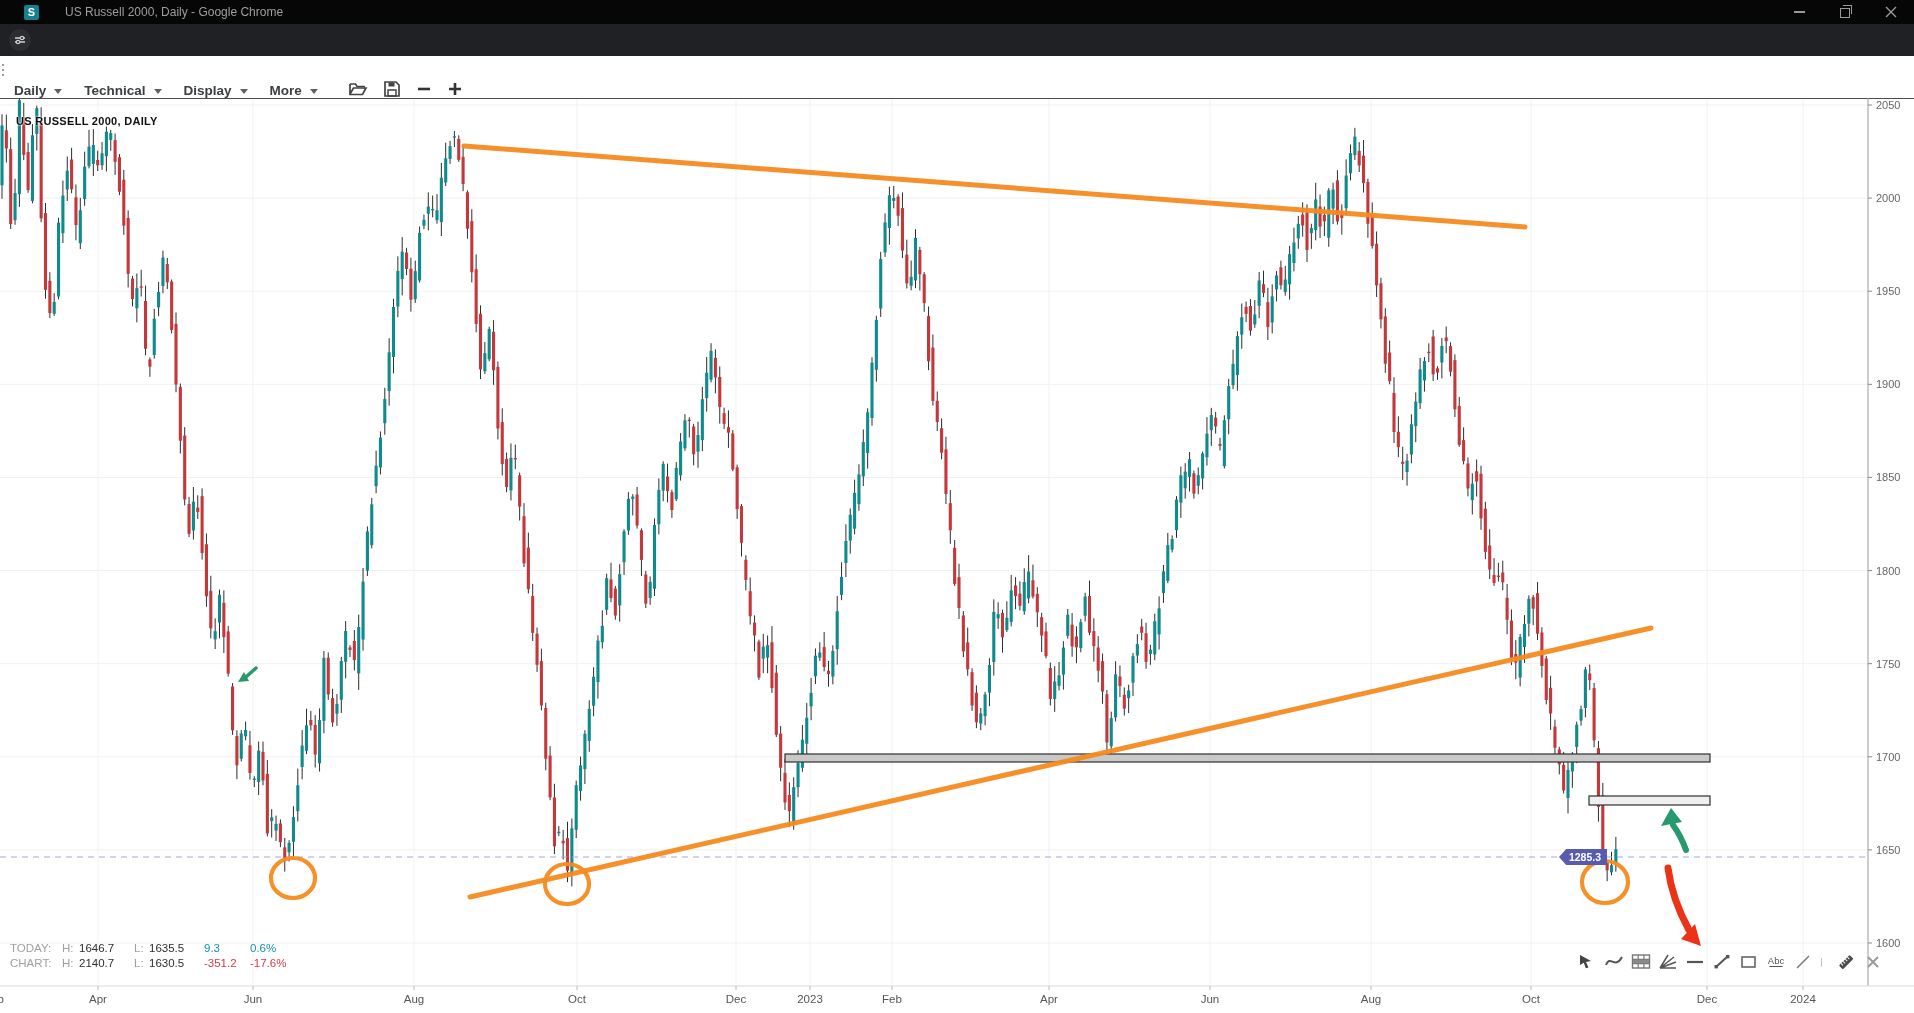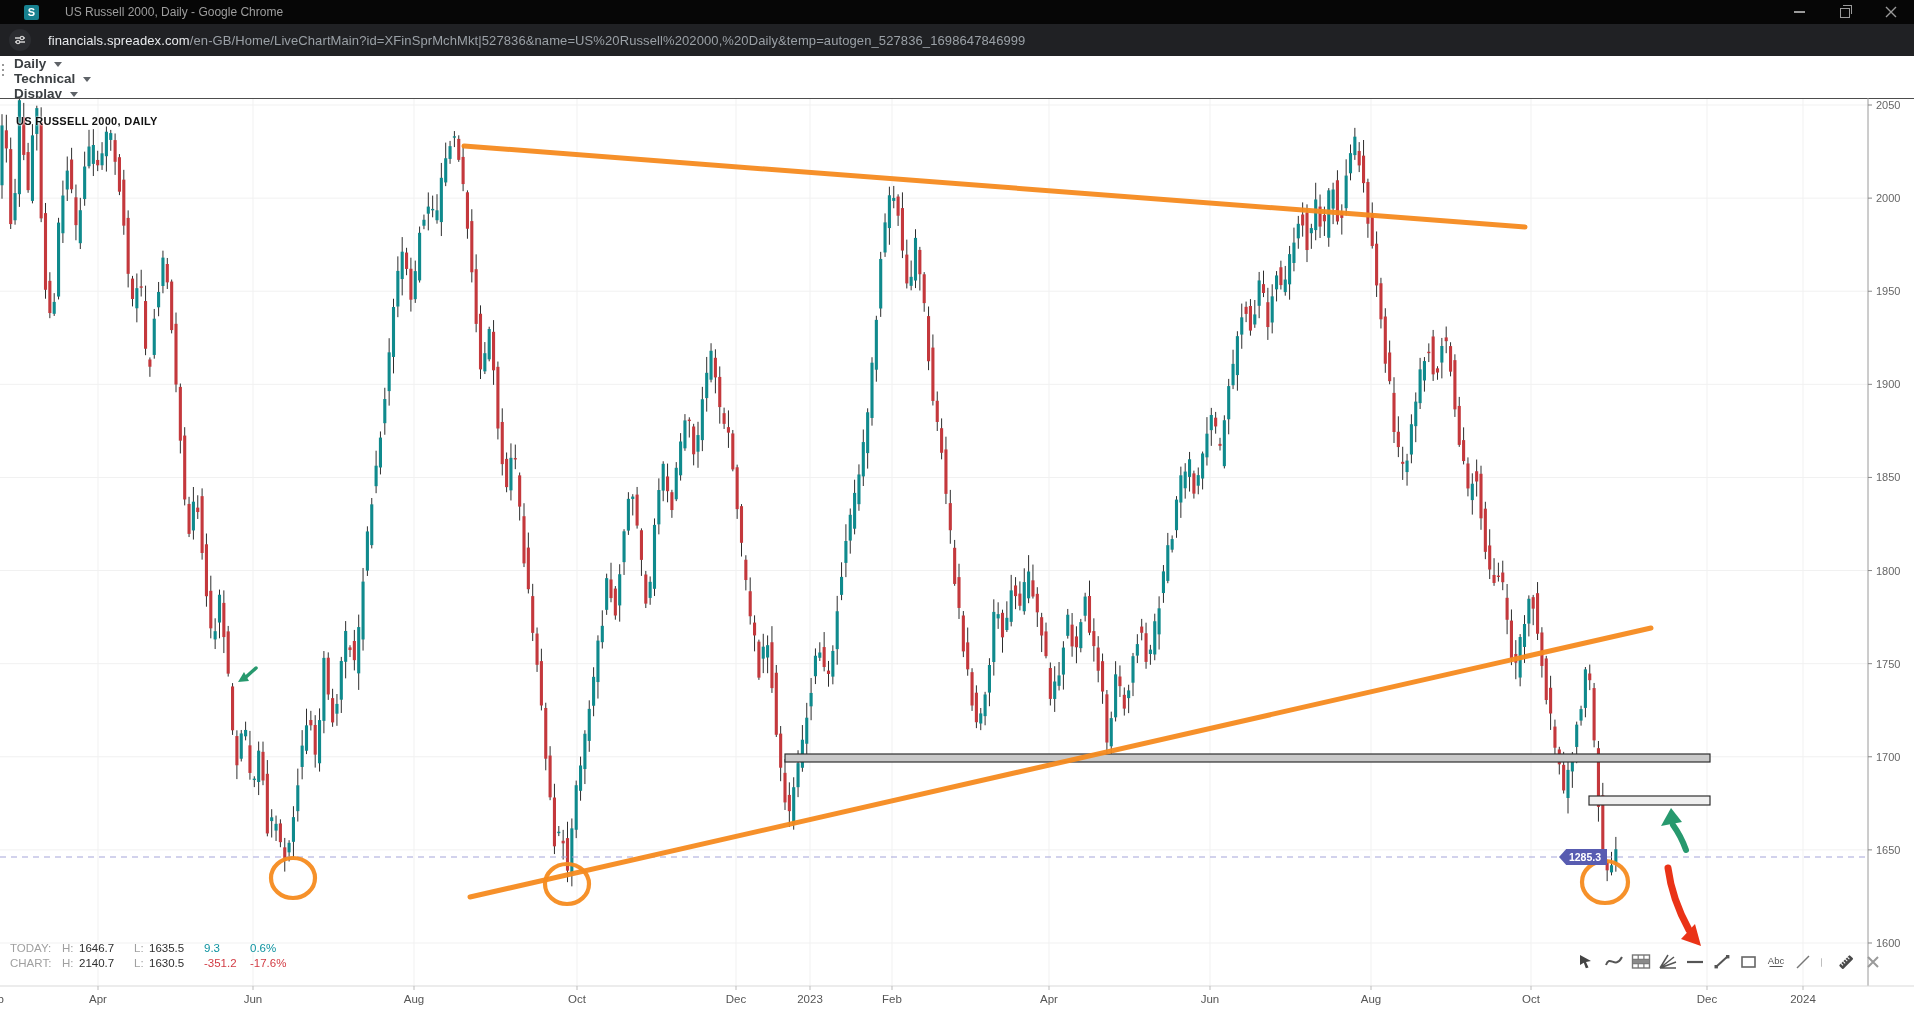--- a/index.html
+++ b/index.html
@@ -22,21 +22,21 @@
   
   .urlbar{position:absolute;top:24px;left:0;width:100%;height:32px;background:#202124;
           display:flex;align-items:center;}
   .site-btn{width:22px;height:22px;margin-left:9px;border-radius:50%;background:#2b2d31;
             display:flex;align-items:center;justify-content:center;cursor:pointer;}
   .url-text{margin-left:17px;font-size:13px;color:#9aa0a6;white-space:nowrap;letter-spacing:.1px;}
   .url-text .domain{color:#e8eaed;}
 
   
   .apptoolbar{position:absolute;top:56px;left:0;width:100%;height:42px;background:#fff;
-              display:flex;align-items:flex-start;padding-left:14px;box-sizing:border-box;flex-direction:column;}
+              display:flex;align-items:flex-end;padding-left:14px;box-sizing:border-box;}
   .grip{position:absolute;left:2px;top:8px;display:flex;flex-direction:column;gap:3px;}
   .grip i{width:2px;height:2px;background:#777;border-radius:50%;}
   .menu{display:flex;align-items:center;gap:8px;font-size:13.5px;font-weight:700;color:#3c4043;
         cursor:pointer;margin-right:22px;}
   .caret{width:0;height:0;border-left:4.5px solid transparent;border-right:4.5px solid transparent;
          border-top:5px solid #5f6368;margin-top:2px;}
   .tb-icons{display:flex;align-items:center;gap:15px;margin-left:8px;}
   .tb-icon{cursor:pointer;display:flex;align-items:center;justify-content:center;}
 
   
@@ -91,21 +91,20 @@
   </div>
 
   <div class="urlbar">
     <div class="site-btn">
       <svg width="12" height="12">
         <path d="M1,4 H11 M1,8 H11" stroke="#cfcfcf" stroke-width="1.3"></path>
         <circle cx="8" cy="4" r="1.7" fill="#2b2d31" stroke="#cfcfcf" stroke-width="1.2"></circle>
         <circle cx="4" cy="8" r="1.7" fill="#2b2d31" stroke="#cfcfcf" stroke-width="1.2"></circle>
       </svg>
     </div>
-    <div class="url-text"><span class="domain">financials.spreadex.com</span><span>/en-GB/Home/LiveChartMain?id=XFinSprMchMkt|527836&amp;name=US%20Russell%202000,%20Daily&amp;temp=autogen_527836_1698647846999</span></div>
   </div>
 
   <div class="apptoolbar">
     <div class="grip">
         <i></i>
         <i></i>
         <i></i>
       </div>
     <div class="menu">
       <span>Daily</span>

